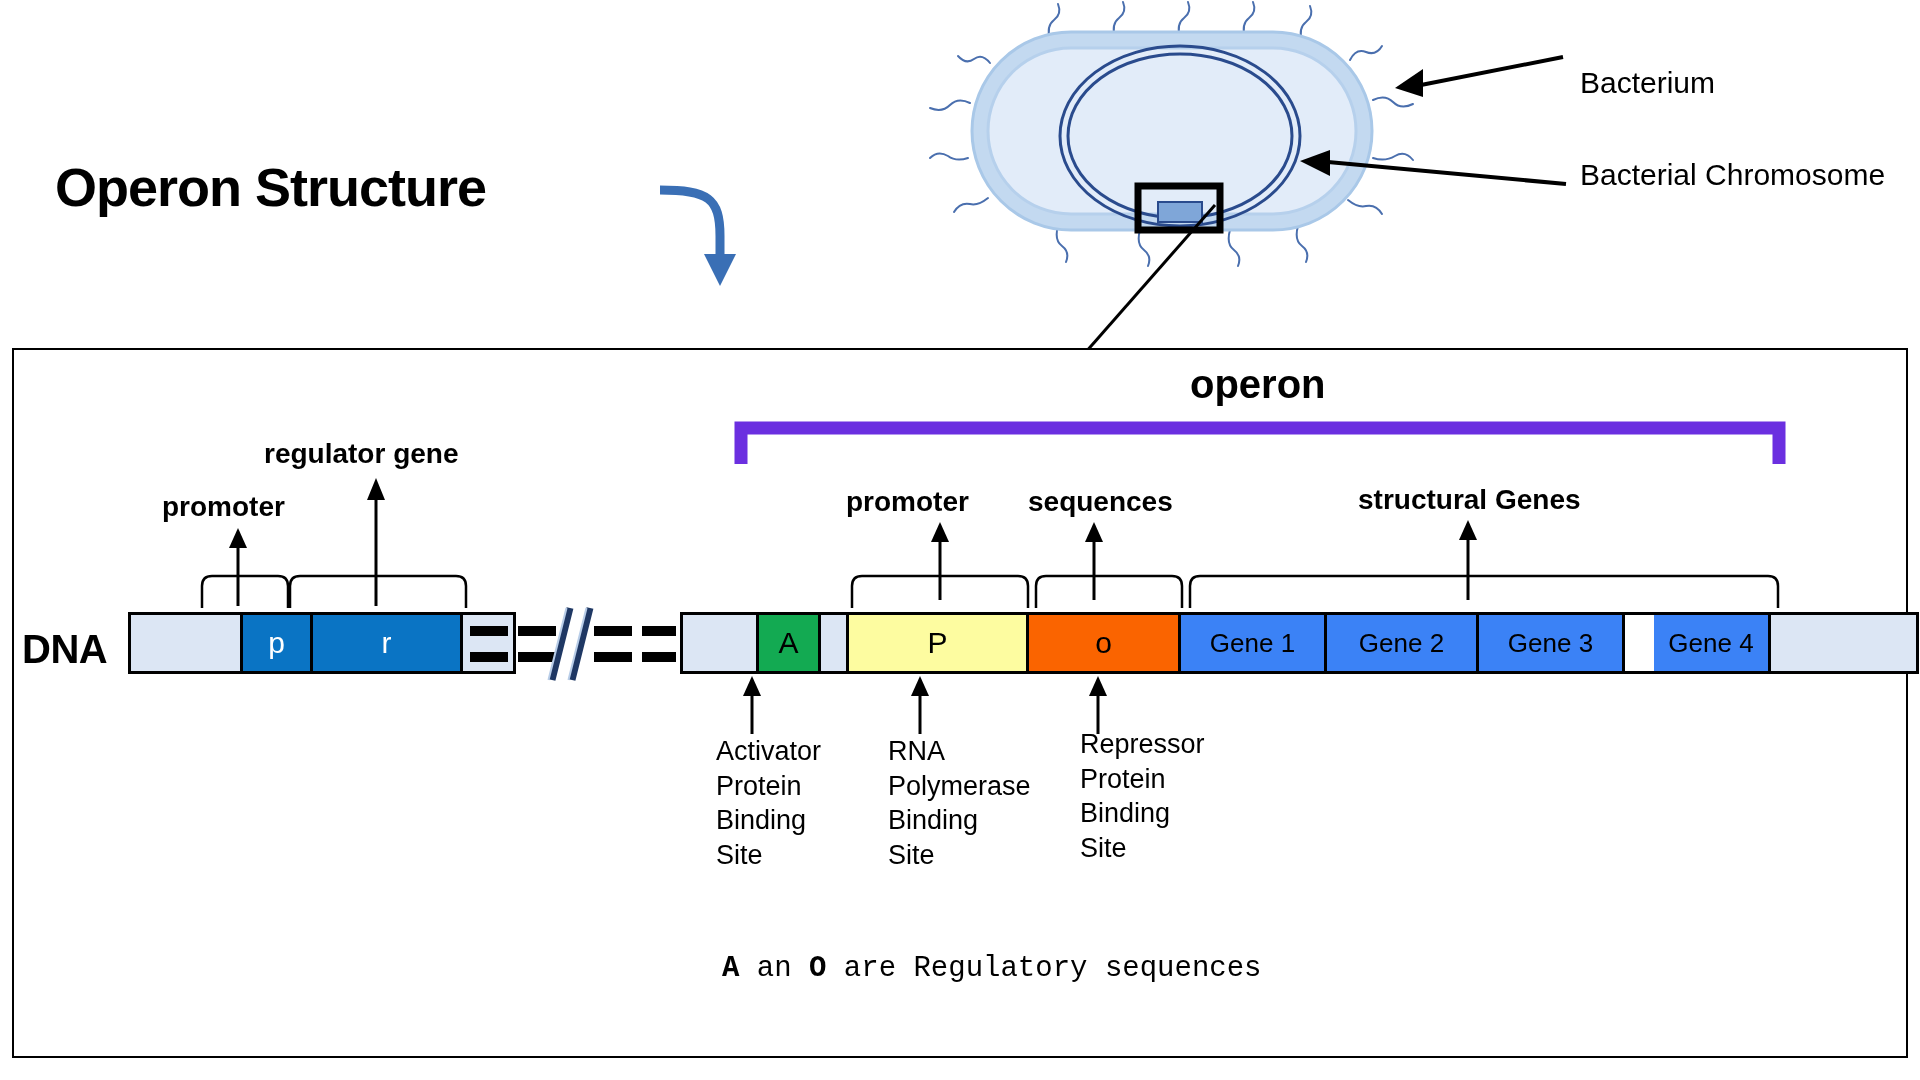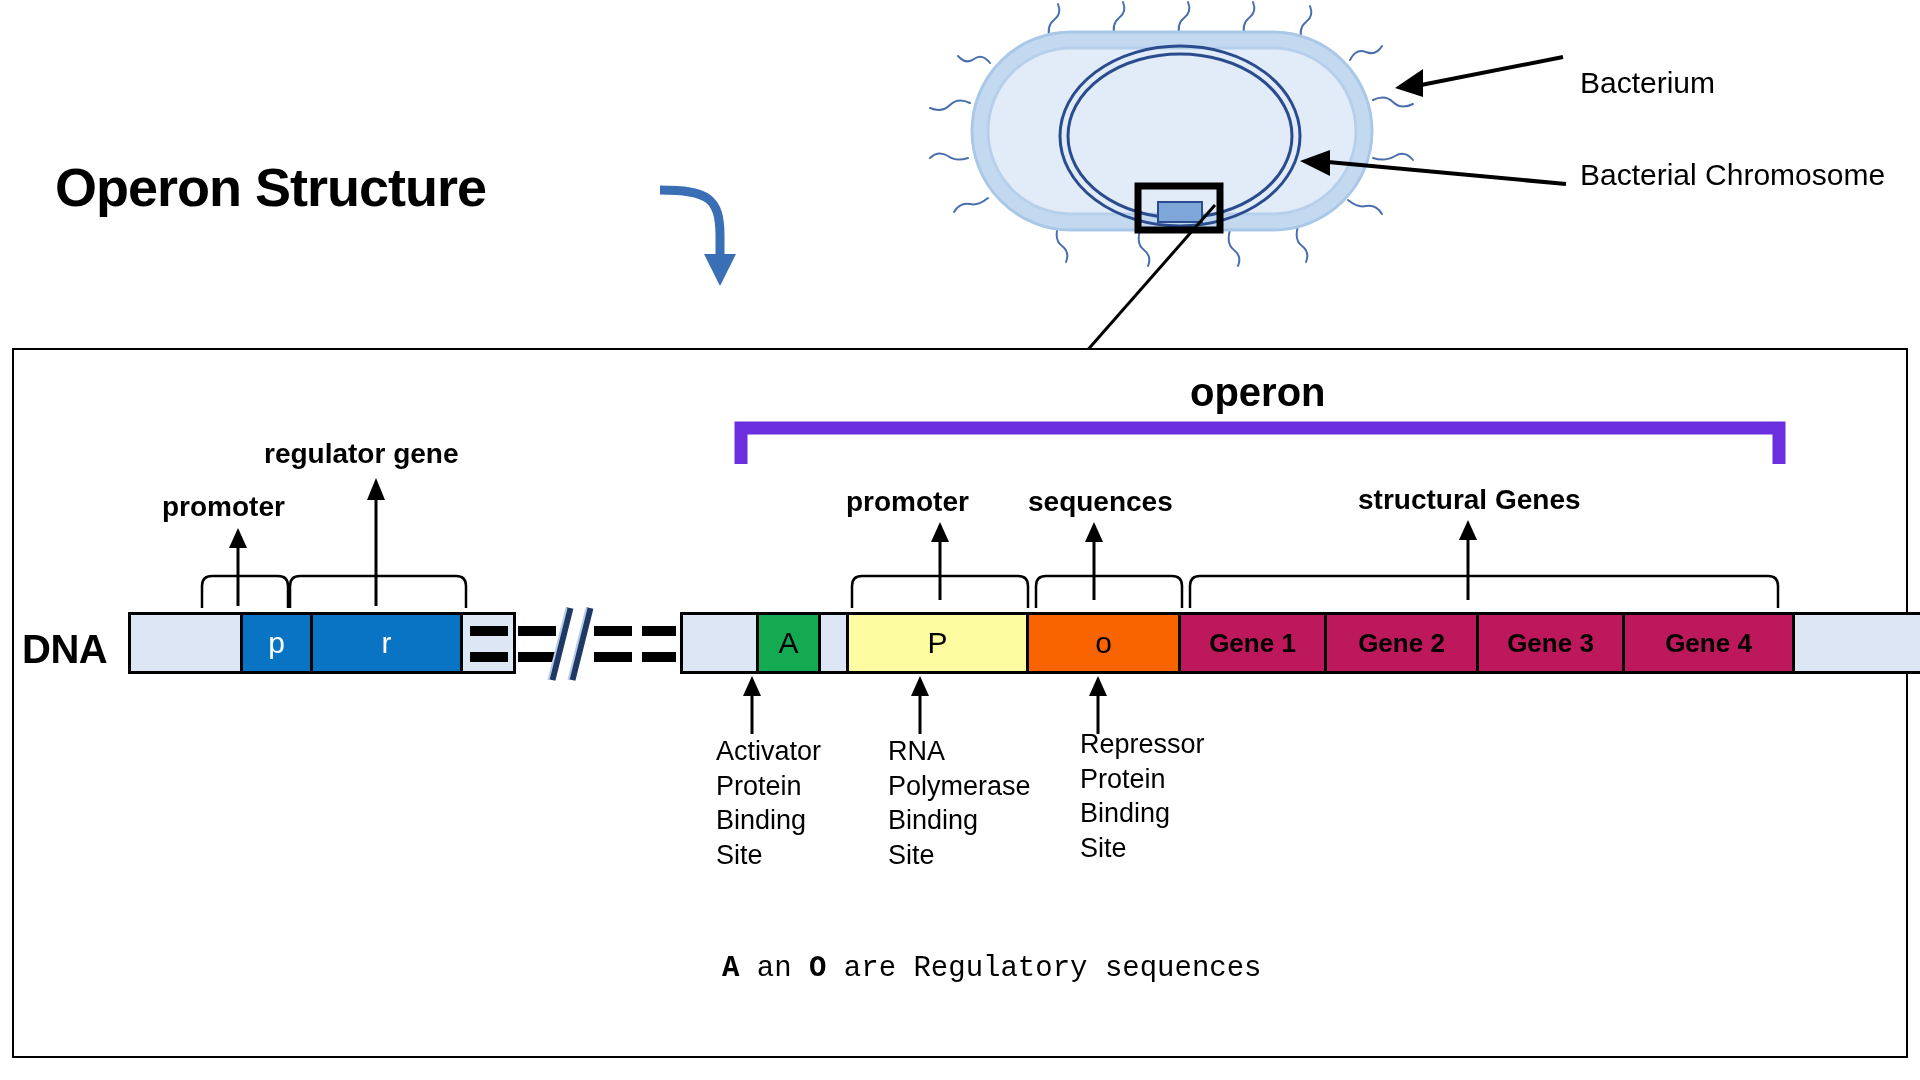--- a/index.html
+++ b/index.html
@@ -12,36 +12,36 @@
               white-space:nowrap;line-height:1;}
 
   
   .cell-label{font-size:30px;white-space:nowrap;line-height:1;}
 
   
   #diagram-panel{left:12px;top:348px;width:1896px;height:710px;
                  border:2px solid #000;box-sizing:border-box;background:#fff;}
 
   
-  #operon-title{left:1190px;top:370px;font-size:40px;font-weight:bold;white-space:nowrap;}
+  #operon-title{left:1190px;top:362px;font-size:40px;font-weight:bold;white-space:nowrap;}
 
   
   .reg-label{font-size:28px;font-weight:bold;white-space:nowrap;line-height:1;}
 
   
   .dna-strand{position:absolute;height:62px;display:flex;border:3px solid #000;box-sizing:border-box;}
   .seg{box-sizing:border-box;display:flex;align-items:center;justify-content:center;
        border-right:3px solid #000;height:100%;}
   .seg:last-child{border-right:none;}
   .seg-pale{background:#dce6f4;}
   .seg-blue{background:#0a74c4;color:#fff;font-size:30px;}
   .seg-green{background:#13aa52;color:#000;font-size:30px;}
   .seg-yellow{background:#fdfca0;color:#000;font-size:30px;}
   .seg-orange{background:#fa6400;color:#000;font-size:30px;}
-  .seg-gene{background:#be185d;color:#000;font-size:26px;font-weight:bold;}
+  .seg-gene{background:#3b82f6;color:#000;font-size:26px;font-weight:normal;}
 
   #dna-word{left:22px;top:627px;font-size:40px;font-weight:bold;letter-spacing:-0.5px;}
 
   
   .foot{font-size:27px;line-height:1.28;white-space:pre-line;}
 
   #caption{font-size:29px;white-space:nowrap;}
   #caption b{font-weight:bold;}
 
   svg{overflow:visible;}
@@ -159,21 +159,21 @@
 
 <div class="dna-strand abs" id="dna-right" style="left:680px;top:612px;">
     <div class="seg seg-pale" style="width: 76px;"></div>
     <div class="seg seg-green" style="width: 62px;">A</div>
     <div class="seg seg-pale" style="width: 28px;"></div>
     <div class="seg seg-yellow" style="width: 180px;">P</div>
     <div class="seg seg-orange" style="width: 152px;">o</div>
     <div class="seg seg-gene" style="width: 146px;">Gene 1</div>
     <div class="seg seg-gene" style="width: 152px;">Gene 2</div>
     <div class="seg seg-gene" style="width: 146px;">Gene 3</div>
-    <div class="seg seg-gene" style="width: 170px;">Gene 4</div>
+    <div class="seg seg-gene" style="width: 117px; margin-left: 29px;">Gene 4</div>
     <div class="seg seg-pale" style="width: 145px;"></div>
   </div>
 
 <div class="abs reg-label" style="left:846px;top:488px;">promoter</div>
 <div class="abs reg-label" style="left:1028px;top:488px;">sequences</div>
 <div class="abs reg-label" style="left:1358px;top:486px;">structural Genes</div>
 
 <svg class="abs" style="left:900px;top:522px;" width="120" height="80" viewBox="0 0 120 80">
   <line x1="40" y1="78" x2="40" y2="16" stroke="#000" stroke-width="3"></line>
   <polygon points="31,20 49,20 40,0" fill="#000"></polygon>

